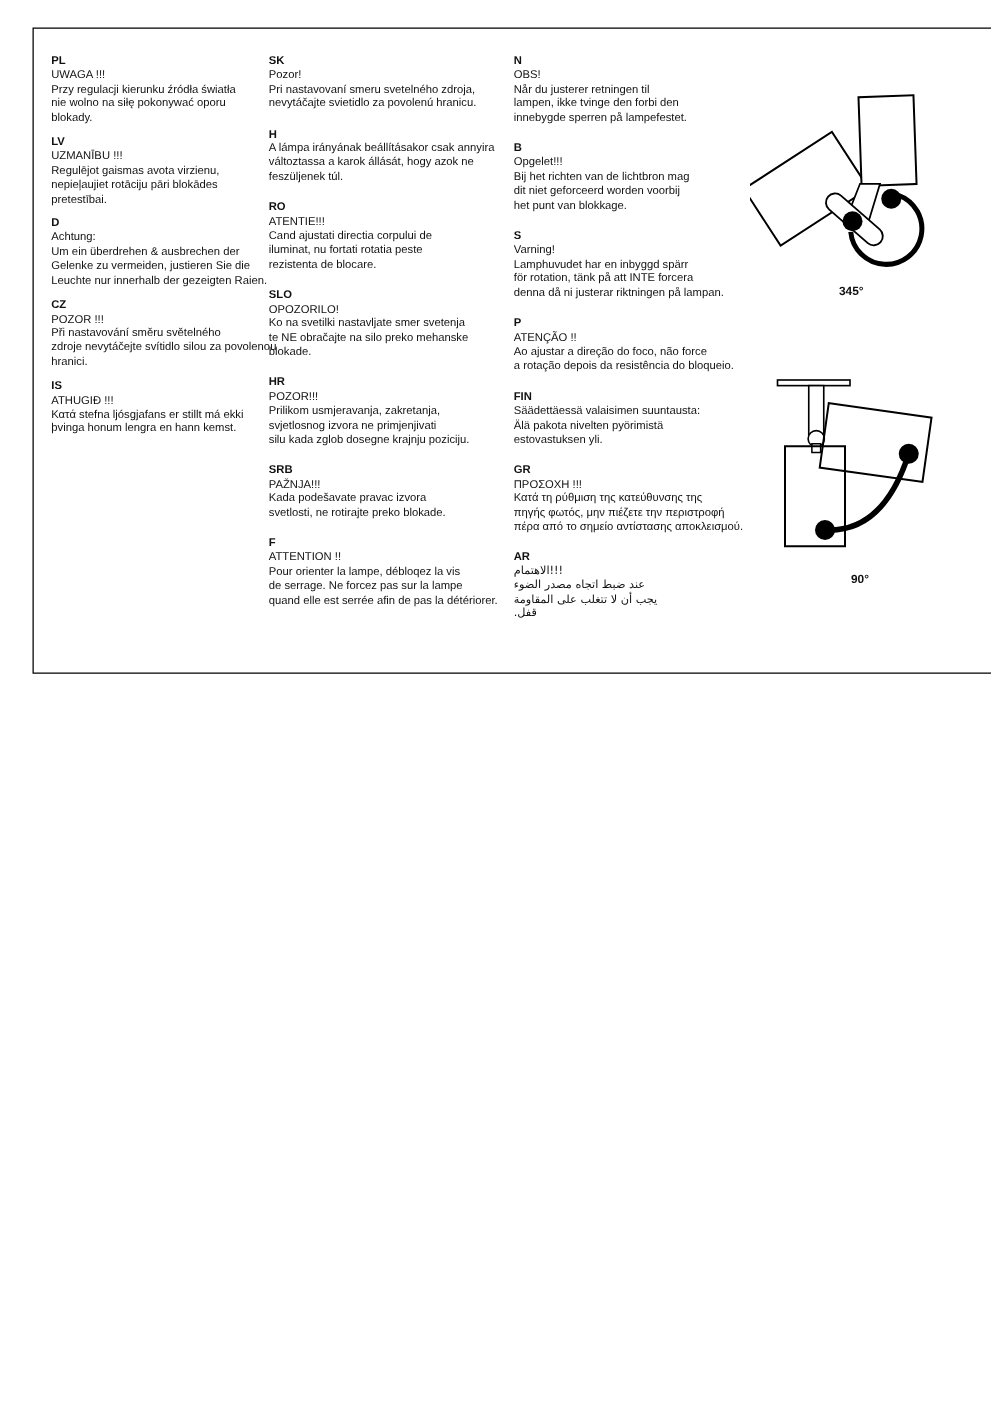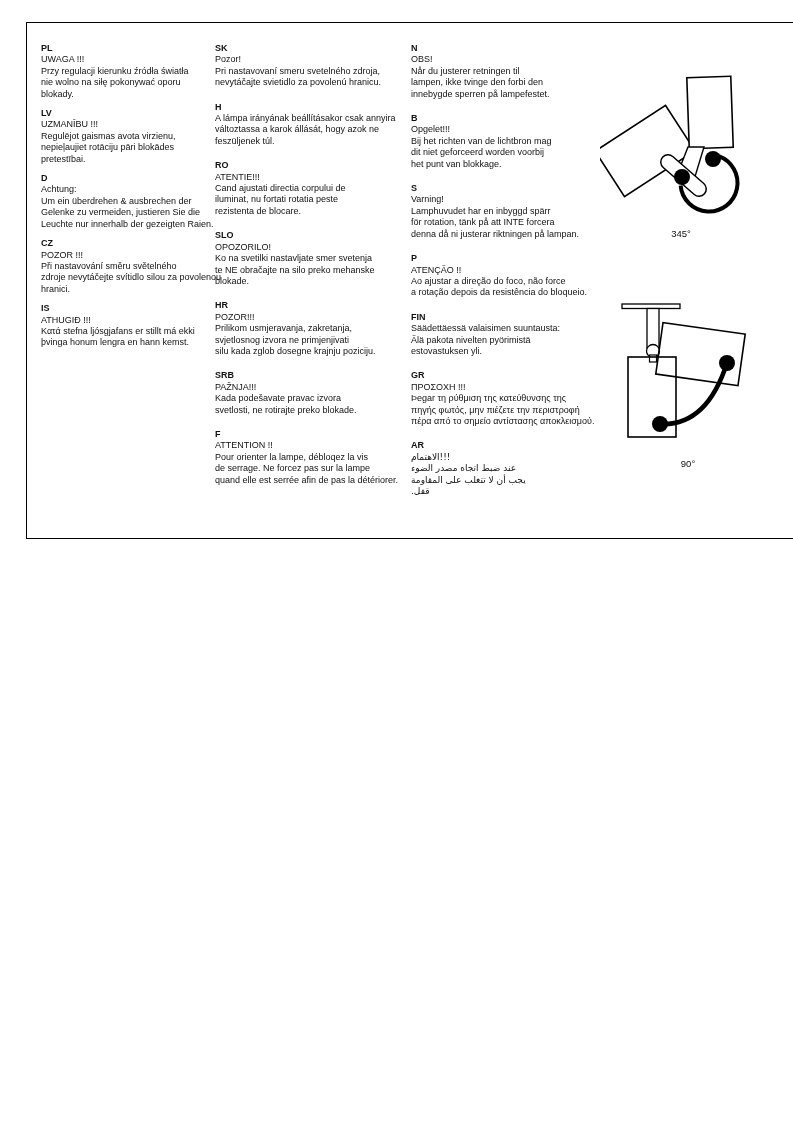--- a/index.html
+++ b/index.html
@@ -40,21 +40,21 @@
     letter-spacing:1px;
     white-space:nowrap;
     font-family:"DejaVu Sans",sans-serif;
   }
   .diagram{position:absolute;}
   .diagram-1{left:600px;top:58px;width:165px;height:165px;}
   .diagram-2{left:592px;top:283px;width:175px;height:175px;}
   .angle-label{
     position:absolute;
     font-size:9.5px;
-    font-weight:normal;
+    font-weight:bold;
     color:#111;
     text-align:center;
     width:60px;
   }
   .angle-label-1{left:651px;top:228px;}
   .angle-label-2{left:658px;top:458px;}
 </style>
 </head>
 <body>
 
@@ -174,21 +174,21 @@
         </div>
         <div class="section">
           <div class="lang-code">FIN</div>
           <div class="line">Säädettäessä valaisimen suuntausta:</div>
           <div class="line">Älä pakota nivelten pyörimistä</div>
           <div class="line">estovastuksen yli.</div>
         </div>
         <div class="section">
           <div class="lang-code">GR</div>
           <div class="line">ΠΡΟΣΟΧΗ !!!</div>
-          <div class="line">Þegar τη ρύθμιση της κατεύθυνσης της</div>
+          <div class="line">Κατά τη ρύθμιση της κατεύθυνσης της</div>
           <div class="line">πηγής φωτός, μην πιέζετε την περιστροφή</div>
           <div class="line">πέρα από το σημείο αντίστασης αποκλεισμού.</div>
         </div>
         <div class="section rtl-broken">
           <div class="lang-code">AR</div>
           <div class="line">مامتهالا!!!</div>
           <div class="line">ءوضلا ردصم هاجتا طبض دنع</div>
           <div class="line">ةمواقملا ىلع بلغتت ال نأ بجي</div>
           <div class="line">.لفق</div>
         </div>

